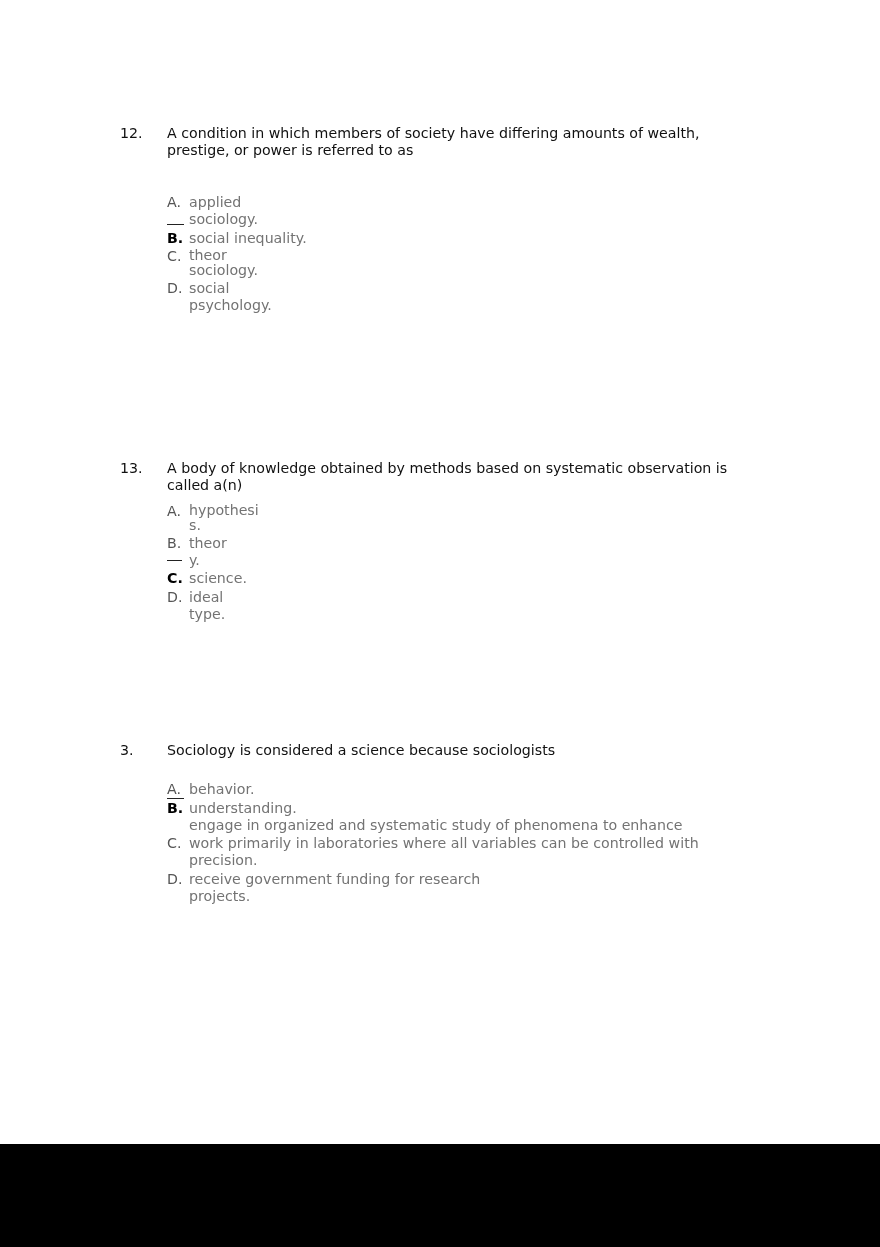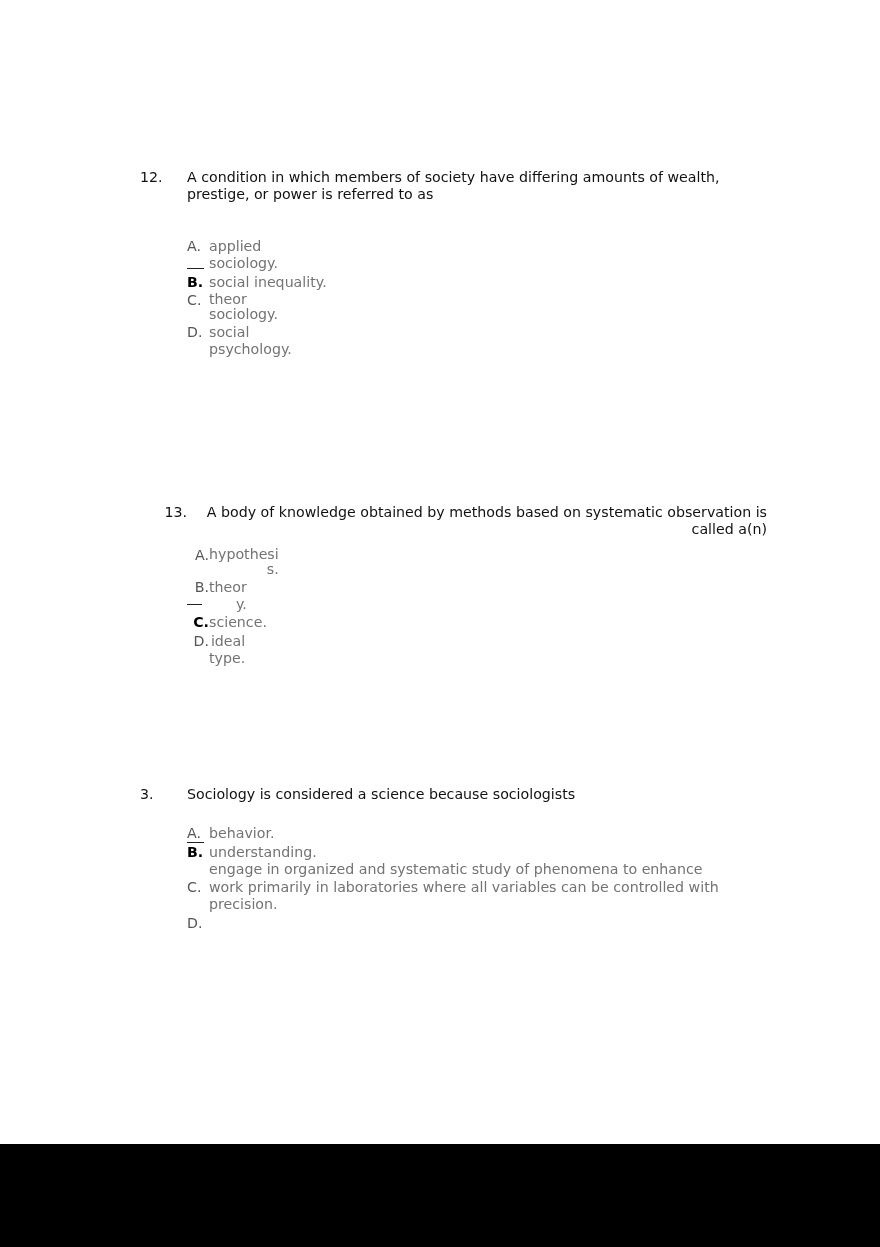--- a/index.html
+++ b/index.html
@@ -25,23 +25,22 @@
   .bottom-bar {
     position: absolute;
     left: 0;
     top: 1144px;
     width: 880px;
     height: 103px;
     background: #000000;
   }
   .question {
     position: absolute;
-    left: 140px;
+    left: 120px;
     width: 640px;
-    margin-top: 44px;
   }
   .q-head {
     display: flex;
     font-size: 14.2px;
     line-height: 17px;
   }
   .q-num {
     width: 47px;
     flex: 0 0 47px;
   }
@@ -113,21 +112,21 @@
       <div class="opt">
         <span class="opt-label">D.</span>
         <span class="opt-text">
           <span style="display:block;">social</span>
           <span style="display:block;">psychology.</span>
         </span>
       </div>
     </div>
   </div>
 
-  <div class="question" style="top:460px;text-align:right;">
+  <div class="question" style="top:460px;">
     <div class="q-head">
       <span class="q-num">13.</span>
       <span class="q-text" style="max-width:580px;">A body of knowledge obtained by methods based on systematic observation is called a(n)</span>
     </div>
     <div class="options" style="top:43px;">
       <div class="opt">
         <span class="opt-label">A.</span>
         <span class="opt-text">
           <span style="display:block;line-height:15px;">hypothesi</span>
           <span style="display:block;line-height:15px;">s.</span>
@@ -181,19 +180,23 @@
       </div>
       <div class="opt">
         <span class="opt-label">C.</span>
         <span class="opt-text">
           <span style="display:block;">work primarily in laboratories where all variables can be controlled with</span>
           <span style="display:block;">precision.</span>
         </span>
       </div>
       <div class="opt">
         <span class="opt-label">D.</span>
+        <span class="opt-text">
+          <span style="display:block;">receive government funding for research</span>
+          <span style="display:block;">projects.</span>
+        </span>
       </div>
     </div>
   </div>
 
 </div>
 
 <div class="bottom-bar"></div>
 
 </body></html>

